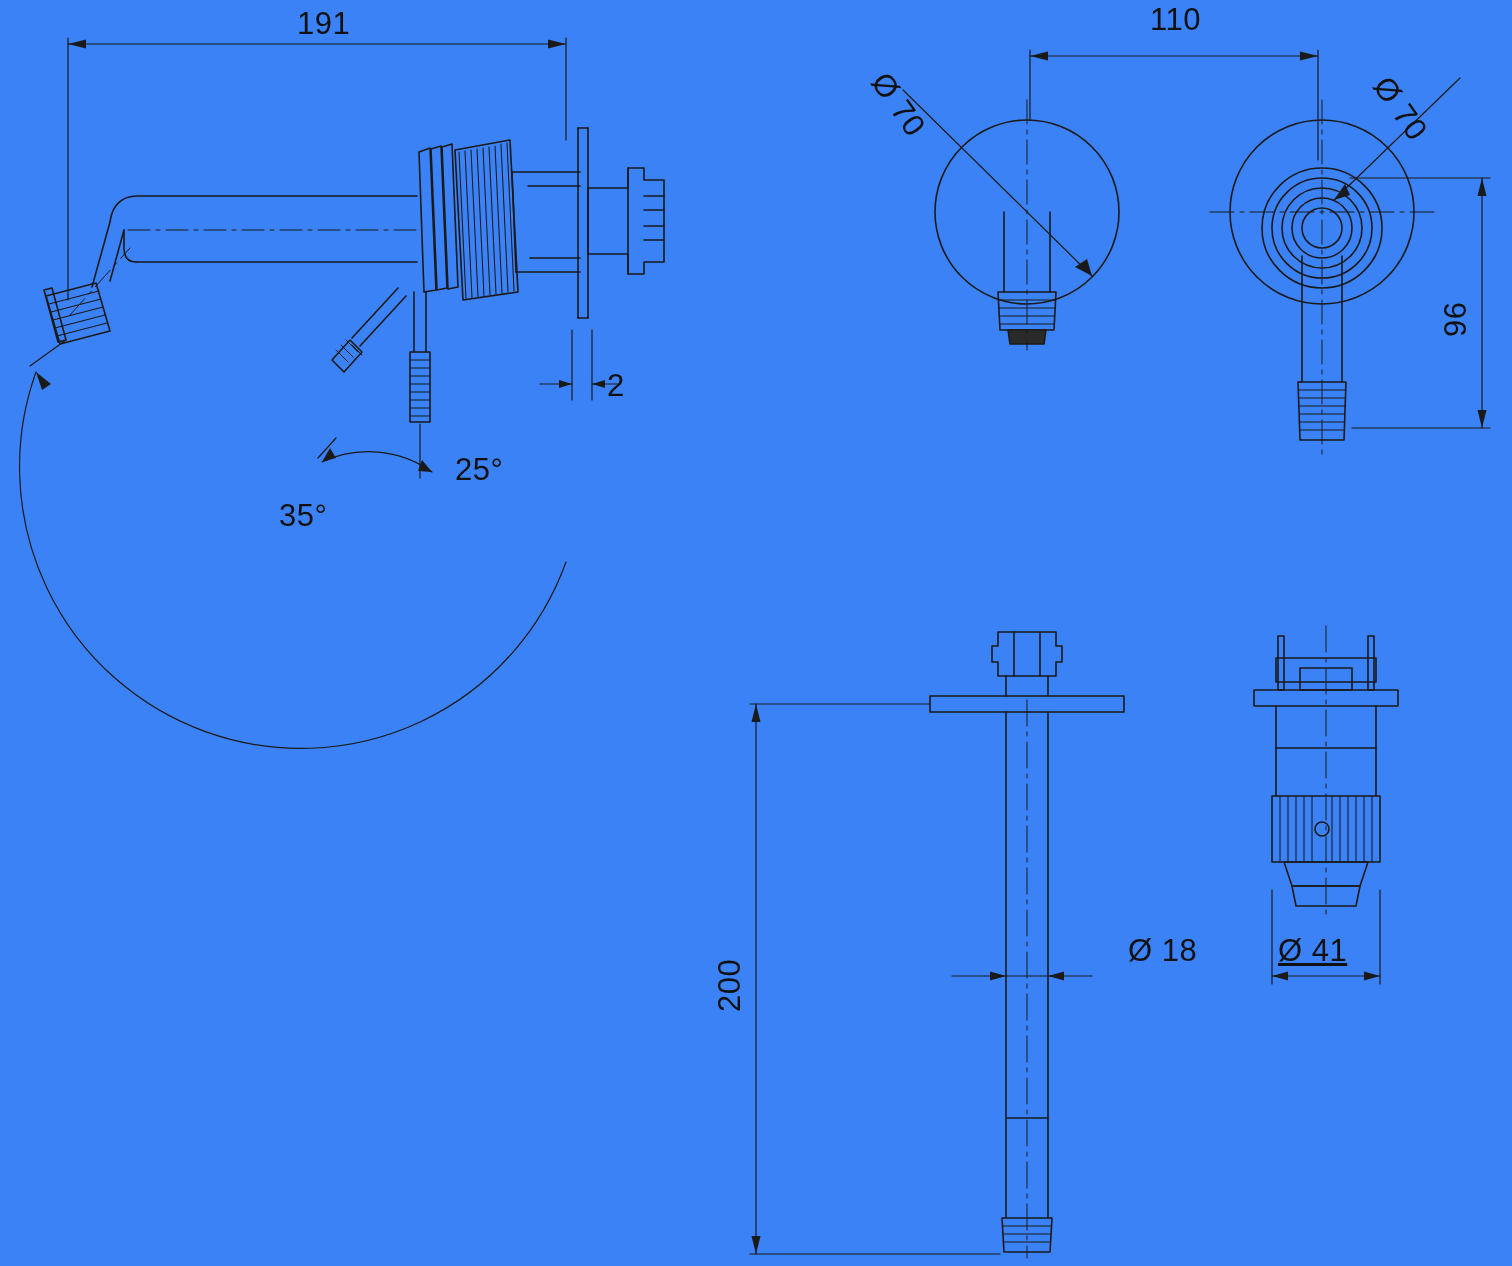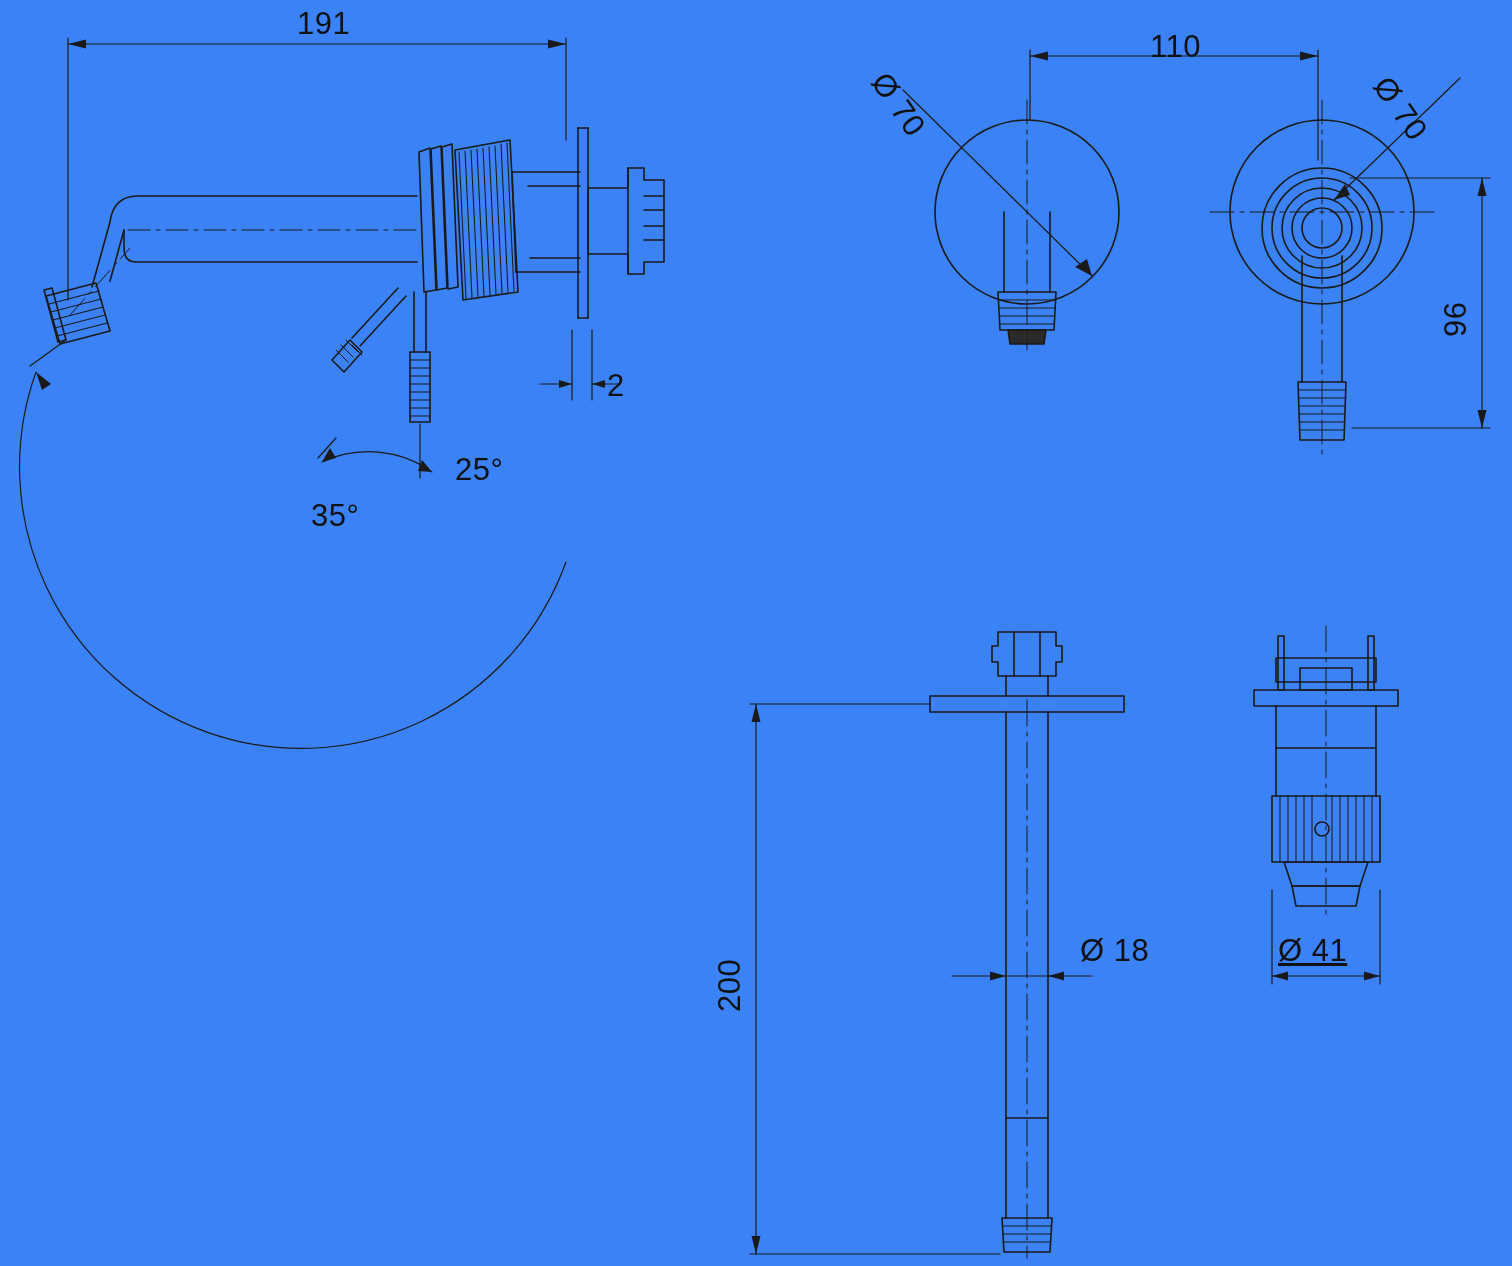--- a/index.html
+++ b/index.html
@@ -330,29 +330,29 @@
     </g>
 
   </svg>
 
   <div class="dimtext" style="left:297px; top:6px;">191</div>
 
   <div class="dimtext" style="left:607px; top:368px;">2</div>
 
   <div class="dimtext" style="left:455px; top:452px;text-align:center;">25°</div>
 
-  <div class="dimtext" style="left:311px; top:498px;">35°</div>
+  <div class="dimtext" style="left:279px; top:498px;">35°</div>
 
   <div class="dimtext rotneg" style="left:893px; top:66px; transform: rotate(55deg);">Ø 70</div>
 
-  <div class="dimtext" style="left:1150px; top:29px;">110</div>
+  <div class="dimtext" style="left:1150px; top:2px;">110</div>
 
   <div class="dimtext rotneg" style="left:1395px; top:70px; transform: rotate(55deg);">Ø 70</div>
 
   <div class="dimtext rot90" style="left:1438px; top:337px;">96</div>
 
   <div class="dimtext rot90" style="left:712px; top:1012px;">200</div>
 
-  <div class="dimtext" style="left:1080px; top:933px;">Ø 18</div>
+  <div class="dimtext" style="left:1128px; top:933px;">Ø 18</div>
 
   <div class="dimtext" style="left:1278px; top:933px;text-decoration:underline;">Ø 41</div>
 
 </div>
 
 </body></html>

